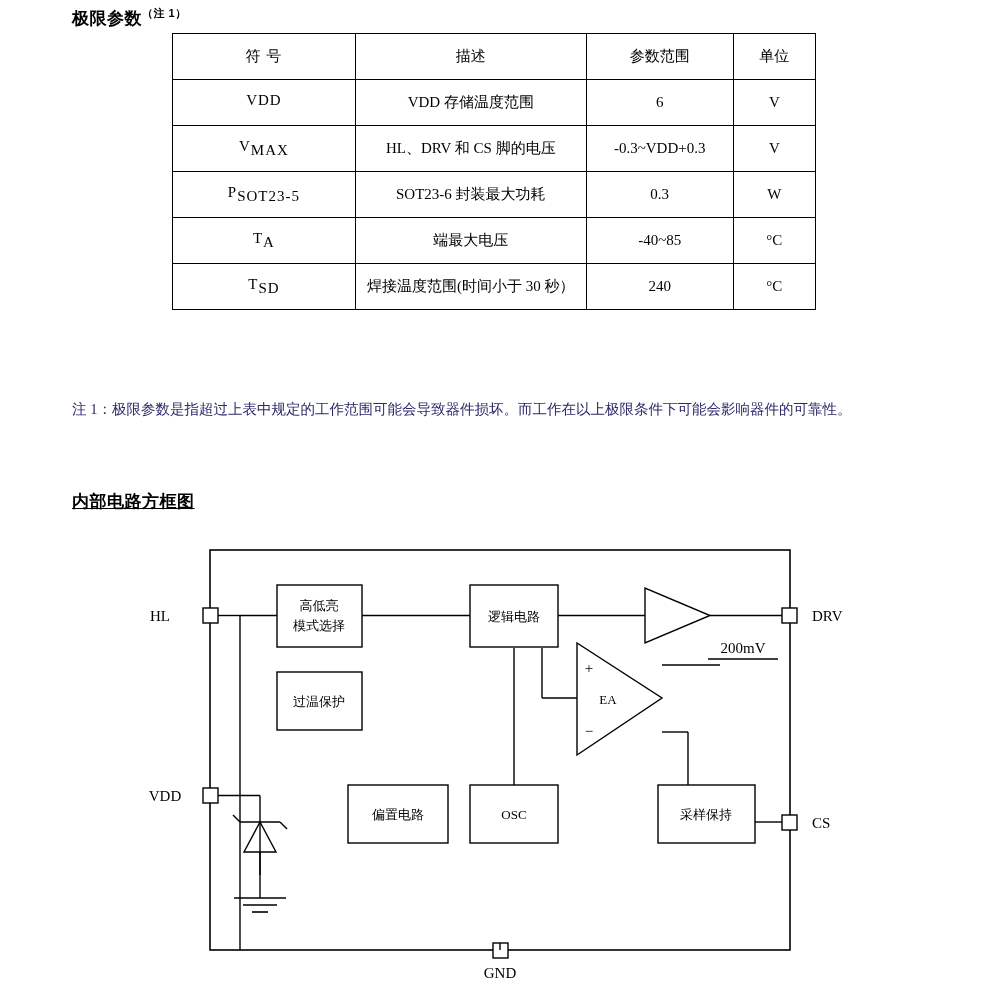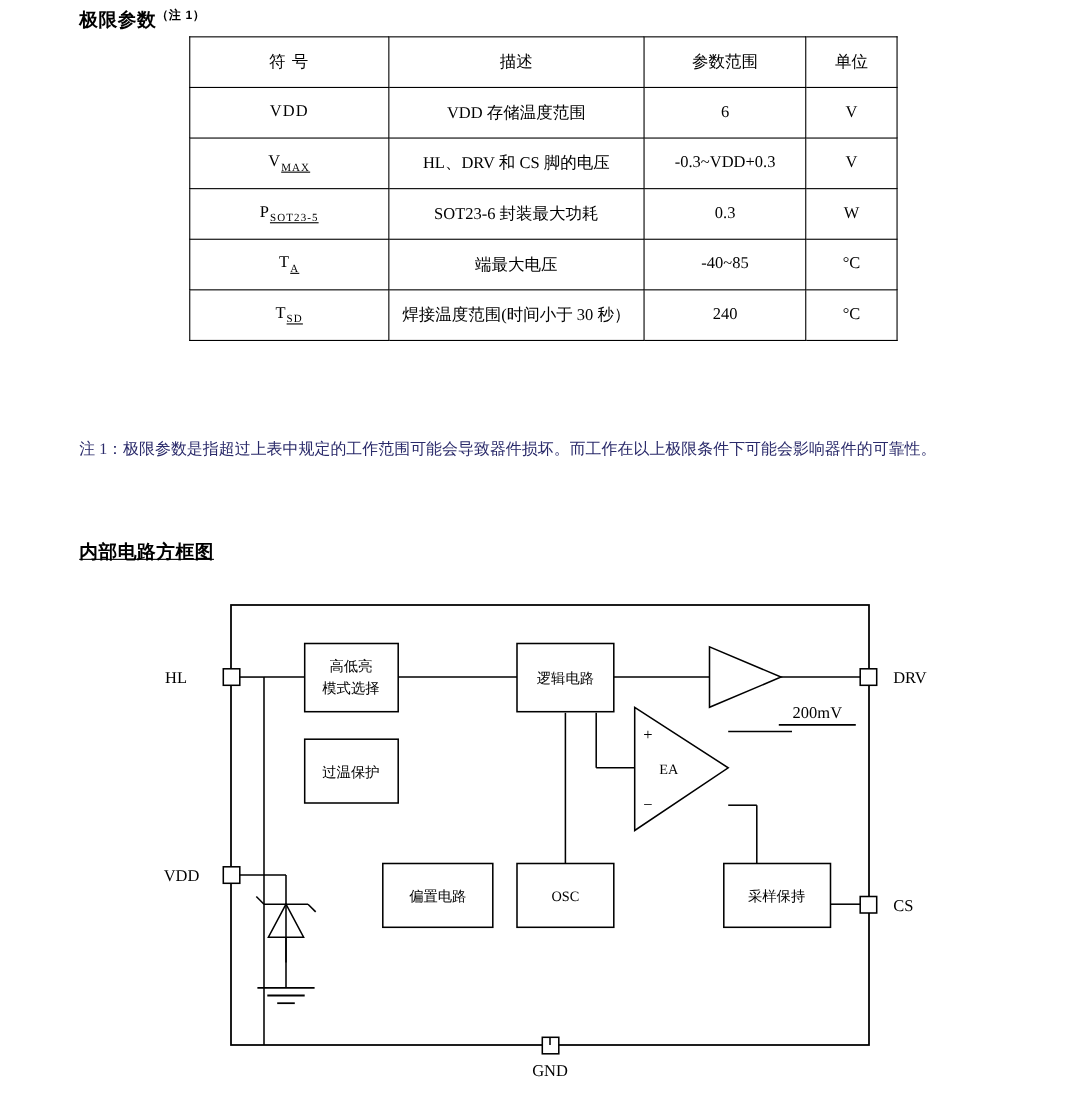--- a/index.html
+++ b/index.html
@@ -55,23 +55,22 @@
     text-align: center;
     font-weight: normal;
     vertical-align: middle;
     font-family: "Liberation Serif", serif;
   }
   .limits-table .c0 { width: 185px; letter-spacing: 1px; }
   .limits-table .c1 { width: 248px; }
   .limits-table .c2 { width: 134px; }
   .limits-table .c3 { width: 72px; }
   .limits-table sub {
-    font-size: 10px;
+    font-size: 15px;
     vertical-align: sub;
-    text-decoration: underline;
   }
 
   
   .footnote {
     position: absolute;
     left: 72px;
     top: 399px;
     width: 850px;
     font-size: 14.5px;
     line-height: 1.5;

